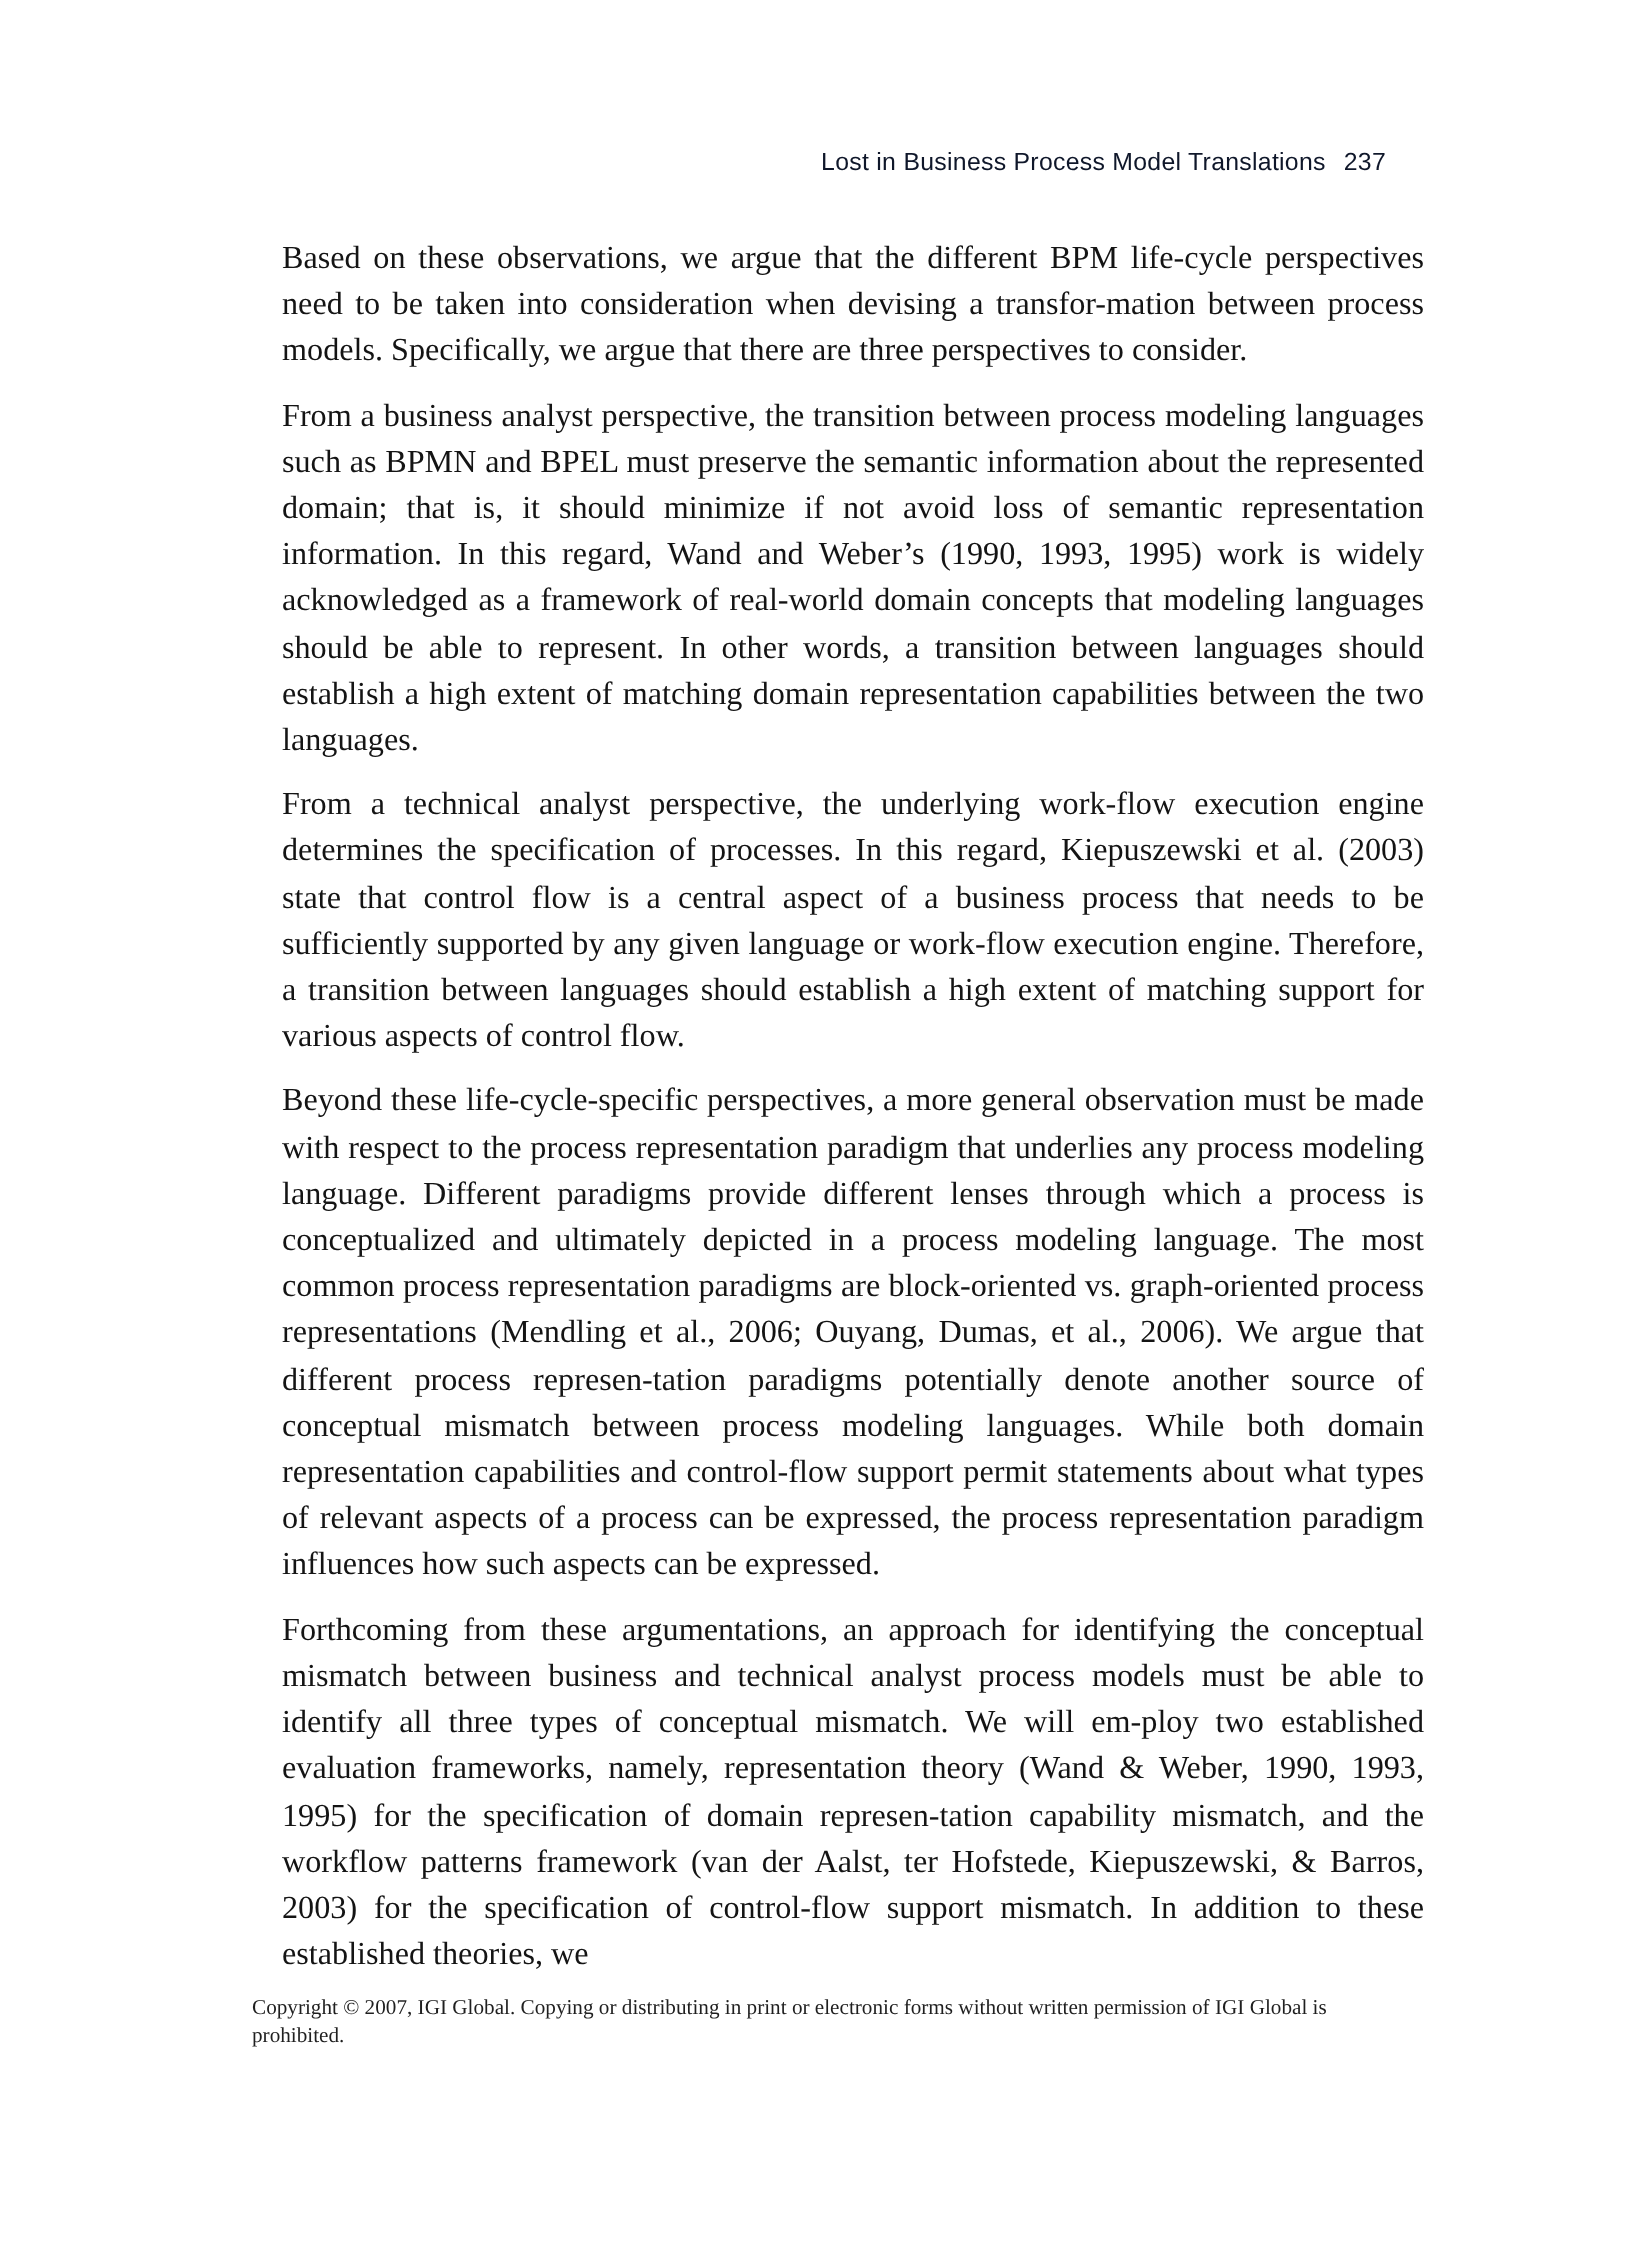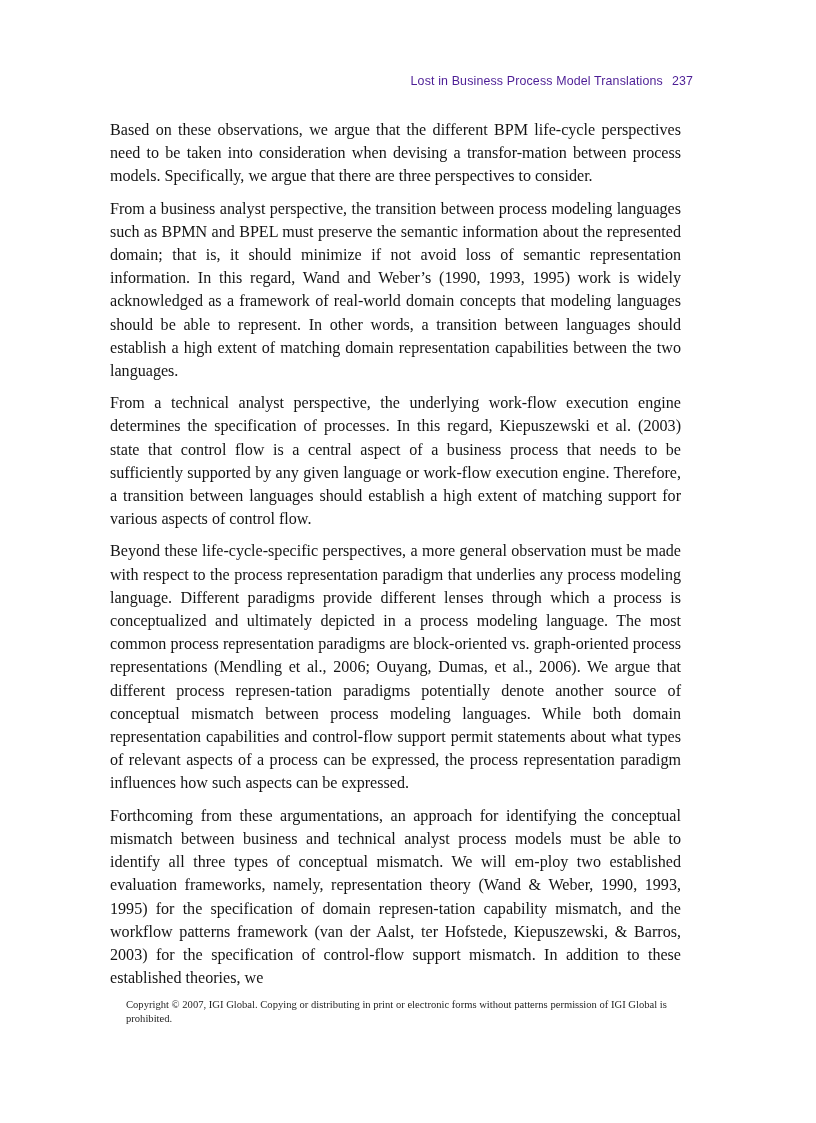--- a/index.html
+++ b/index.html
@@ -28,35 +28,35 @@
   
   .running-head {
     position: absolute;
     left: 123px;
     top: 74px;
     width: 570px;
     text-align: right;
     font-family: "Liberation Sans", "DejaVu Sans", sans-serif;
     font-size: 12.4px;
     letter-spacing: 0.15px;
-    color: #4c1d95;
+    color: #0f172a;
     white-space: nowrap;
   }
   .running-head .rh-title {
     display: inline;
   }
   .running-head .rh-page {
     display: inline;
     margin-left: 9px;
   }
 
   
   .text-column {
     position: absolute;
-    left: 110px;
+    left: 141px;
     top: 118px;
     width: 571px;
   }
 
   .para {
     margin: 0 0 9px 0;
     font-size: 16.1px;
     line-height: 23.2px;
     text-align: justify;
     text-justify: inter-word;
@@ -90,15 +90,15 @@
   </div>
 
   <div class="text-column">
     <p class="para">Based on these observations, we argue that the different BPM life-cycle perspectives need to be taken into consideration when devising a transfor-mation between process models. Specifically, we argue that there are three perspectives to consider.</p>
     <p class="para">From a business analyst perspective, the transition between process modeling languages such as BPMN and BPEL must preserve the semantic information about the represented domain; that is, it should minimize if not avoid loss of semantic representation information. In this regard, Wand and Weber’s (1990, 1993, 1995) work is widely acknowledged as a framework of real-world domain concepts that modeling languages should be able to represent. In other words, a transition between languages should establish a high extent of matching domain representation capabilities between the two languages.</p>
     <p class="para">From a technical analyst perspective, the underlying work-flow execution engine determines the specification of processes. In this regard, Kiepuszewski et al. (2003) state that control flow is a central aspect of a business process that needs to be sufficiently supported by any given language or work-flow execution engine. Therefore, a transition between languages should establish a high extent of matching support for various aspects of control flow.</p>
     <p class="para">Beyond these life-cycle-specific perspectives, a more general observation must be made with respect to the process representation paradigm that underlies any process modeling language. Different paradigms provide different lenses through which a process is conceptualized and ultimately depicted in a process modeling language. The most common process representation paradigms are block-oriented vs. graph-oriented process representations (Mendling et al., 2006; Ouyang, Dumas, et al., 2006). We argue that different process represen-tation paradigms potentially denote another source of conceptual mismatch between process modeling languages. While both domain representation capabilities and control-flow support permit statements about what types of relevant aspects of a process can be expressed, the process representation paradigm influences how such aspects can be expressed.</p>
     <p class="para">Forthcoming from these argumentations, an approach for identifying the conceptual mismatch between business and technical analyst process models must be able to identify all three types of conceptual mismatch. We will em-ploy two established evaluation frameworks, namely, representation theory (Wand &amp; Weber, 1990, 1993, 1995) for the specification of domain represen-tation capability mismatch, and the workflow patterns framework (van der Aalst, ter Hofstede, Kiepuszewski, &amp; Barros, 2003) for the specification of control-flow support mismatch. In addition to these established theories, we</p>
   </div>
 
-  <div class="footer-note">Copyright © 2007, IGI Global. Copying or distributing in print or electronic forms without patterns permission of IGI Global is prohibited.</div>
+  <div class="footer-note">Copyright © 2007, IGI Global. Copying or distributing in print or electronic forms without written permission of IGI Global is prohibited.</div>
 
 </div>
 
 </body></html>

